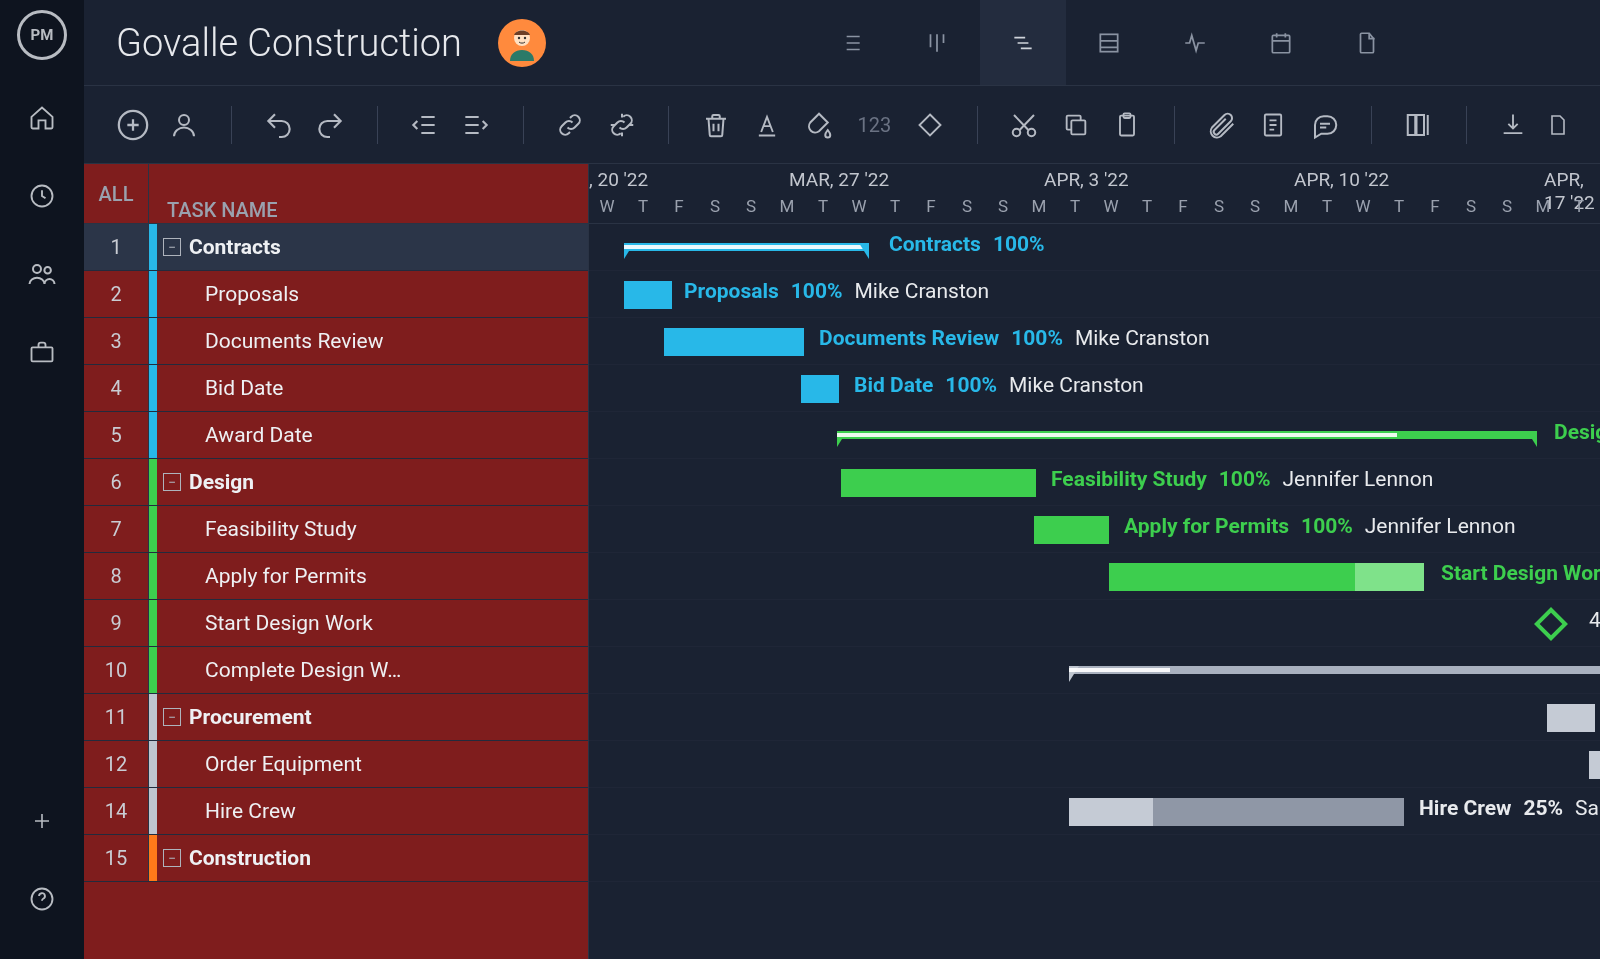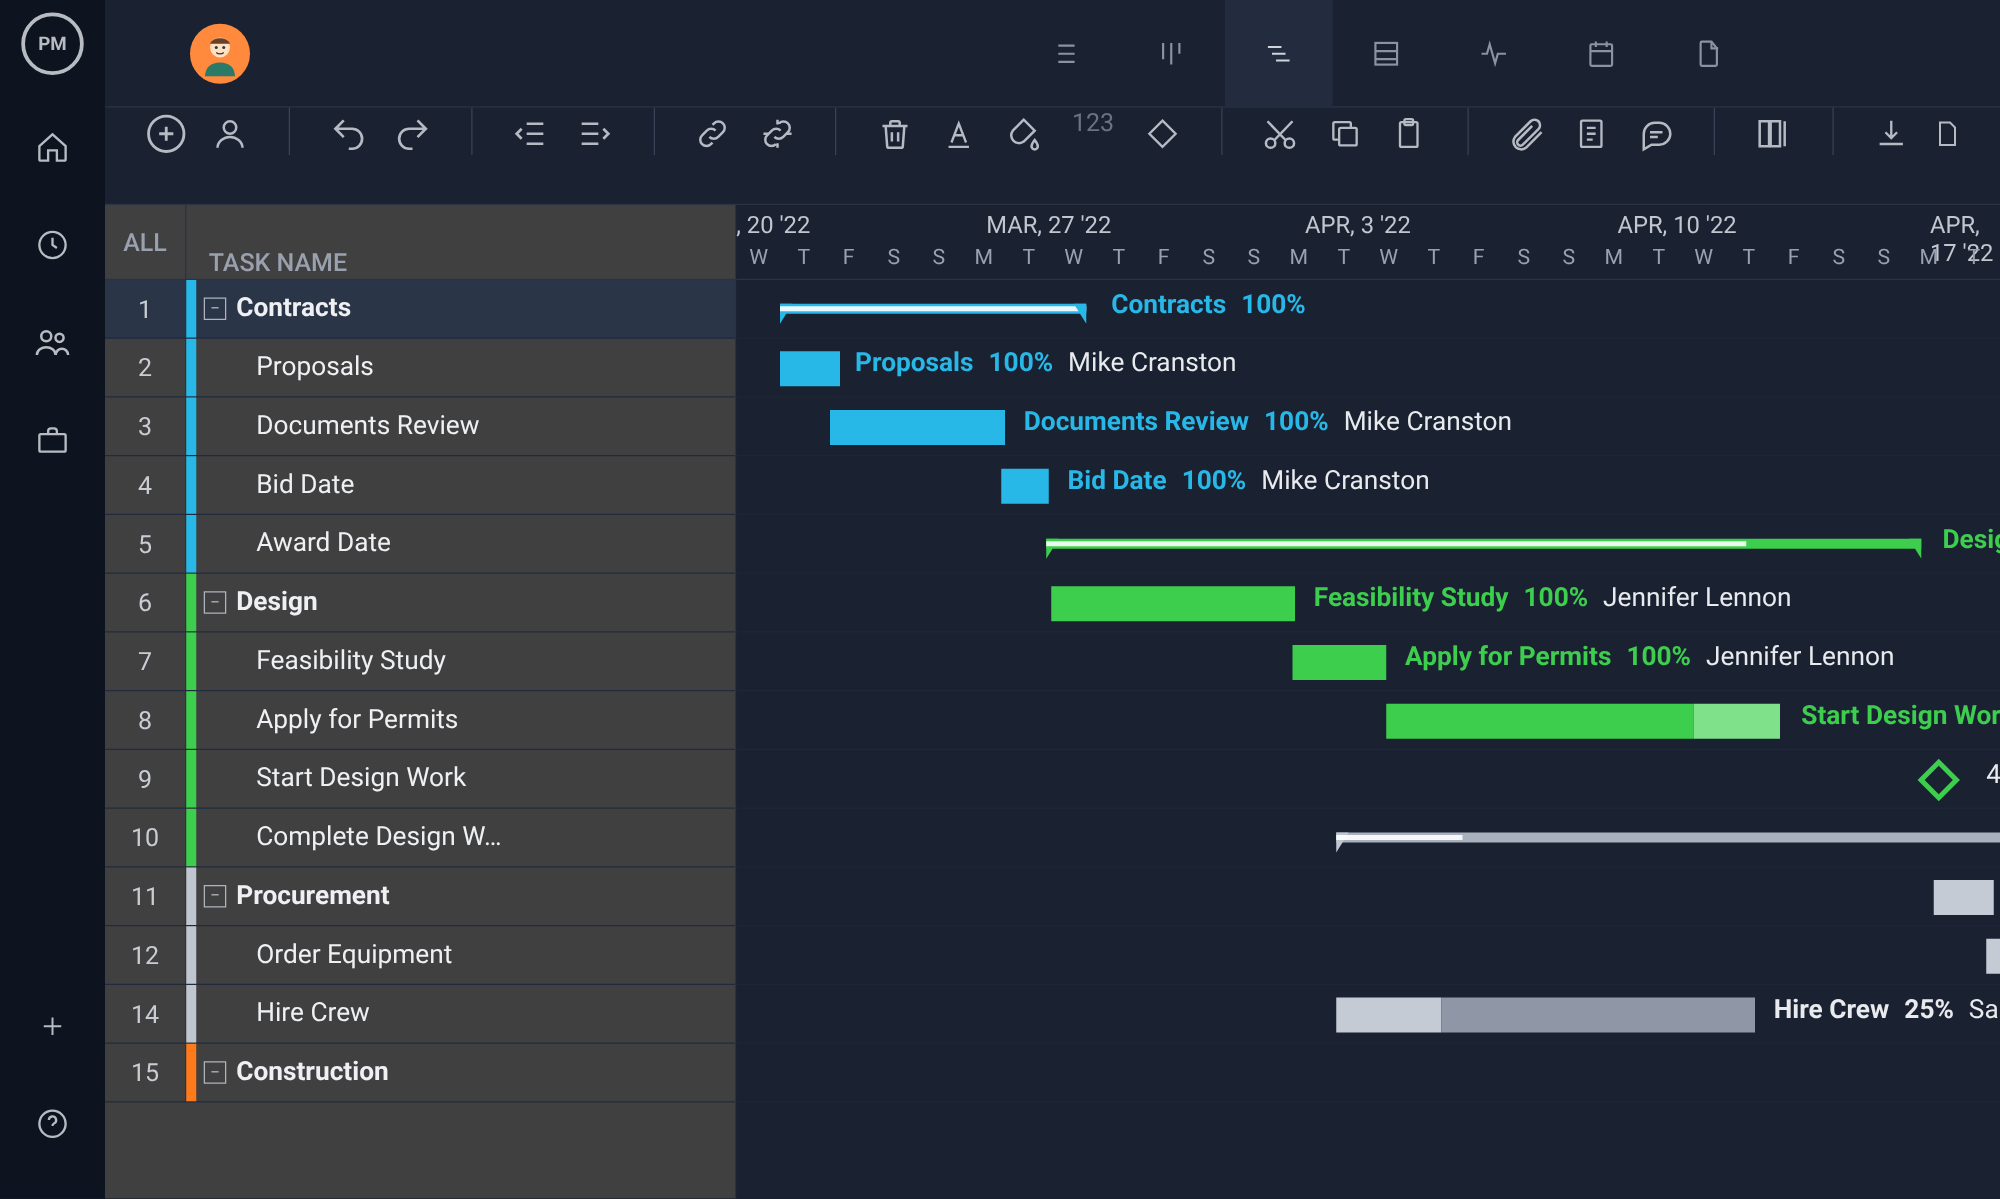--- a/index.html
+++ b/index.html
@@ -58,41 +58,41 @@
   .view-tabs { margin-left: auto; display: flex; height: 100%; padding-right: 190px; }
   .view-tab {
     width: 86px; display: flex; align-items: center; justify-content: center;
     color: #8a93a2; cursor: pointer;
   }
   .view-tab.active { background: #232c3e; color: #cfd3da; }
 
   
   .hdr2 {
     height: 78px;
-    display: flex; align-items: flex-start;
+    display: flex; align-items: center;
     padding: 0 30px;
     gap: 14px;
     border-bottom: 1px solid #2a3344;
     color: #b5bac3;
   }
   .tbtn {
     width: 42px; height: 42px;
     display: flex; align-items: center; justify-content: center;
     cursor: pointer; color: #b5bac3;
   }
   .tsep { width: 1px; height: 38px; background: #394256; margin: 0 14px; }
   .tplaceholder { color: #6a7283; font-size: 20px; padding: 0 6px; }
 
   
   .content { flex: 1; display: flex; overflow: hidden; }
 
   
   .tasklist {
     width: 505px; flex-shrink: 0;
-    background: #404040;
+    background: #7f1d1d;
     border-right: 1px solid #2a3344;
     display: flex; flex-direction: column;
   }
   .tasklist-hdr {
     height: 60px; display: flex; align-items: center;
     font-size: 20px; color: #9aa1ae; font-weight: 500;
     border-bottom: 1px solid #2a3344;
   }
   .col-all { width: 65px; text-align: center; border-right: 1px solid #2a3344; height:100%; display:flex;align-items:center;justify-content:center; }
   .col-name { padding-left: 18px; margin-top: 32px; }
@@ -201,20 +201,21 @@
     <svg width="28" height="28" viewBox="0 0 24 24">
         <circle cx="12" cy="12" r="9"></circle>
         <path d="M9.5 9.5a2.5 2.5 0 1 1 3.5 2.3c-.8.4-1 1-1 1.7M12 17h.01"></path>
       </svg>
   </div>
 </div>
 
 <div class="main">
 
   <div class="hdr1">
+    <div class="title">Govalle Construction</div>
     <div class="avatar">
       <svg viewBox="0 0 40 40">
           <circle cx="20" cy="15" r="8" fill="#ffe0c2" stroke="none"></circle>
           <path d="M8 38c0-7 5-11 12-11s12 4 12 11" fill="#2b7a68" stroke="none"></path>
           <path d="M12 12c2-6 14-6 16 0" fill="#6b3e26" stroke="none"></path>
           <circle cx="17" cy="15" r="1.2" fill="#333" stroke="none"></circle>
           <circle cx="23" cy="15" r="1.2" fill="#333" stroke="none"></circle>
           <path d="M17 19c1.5 1.5 4.5 1.5 6 0" stroke="#333" stroke-width="1" fill="none"></path>
         </svg>
     </div>

